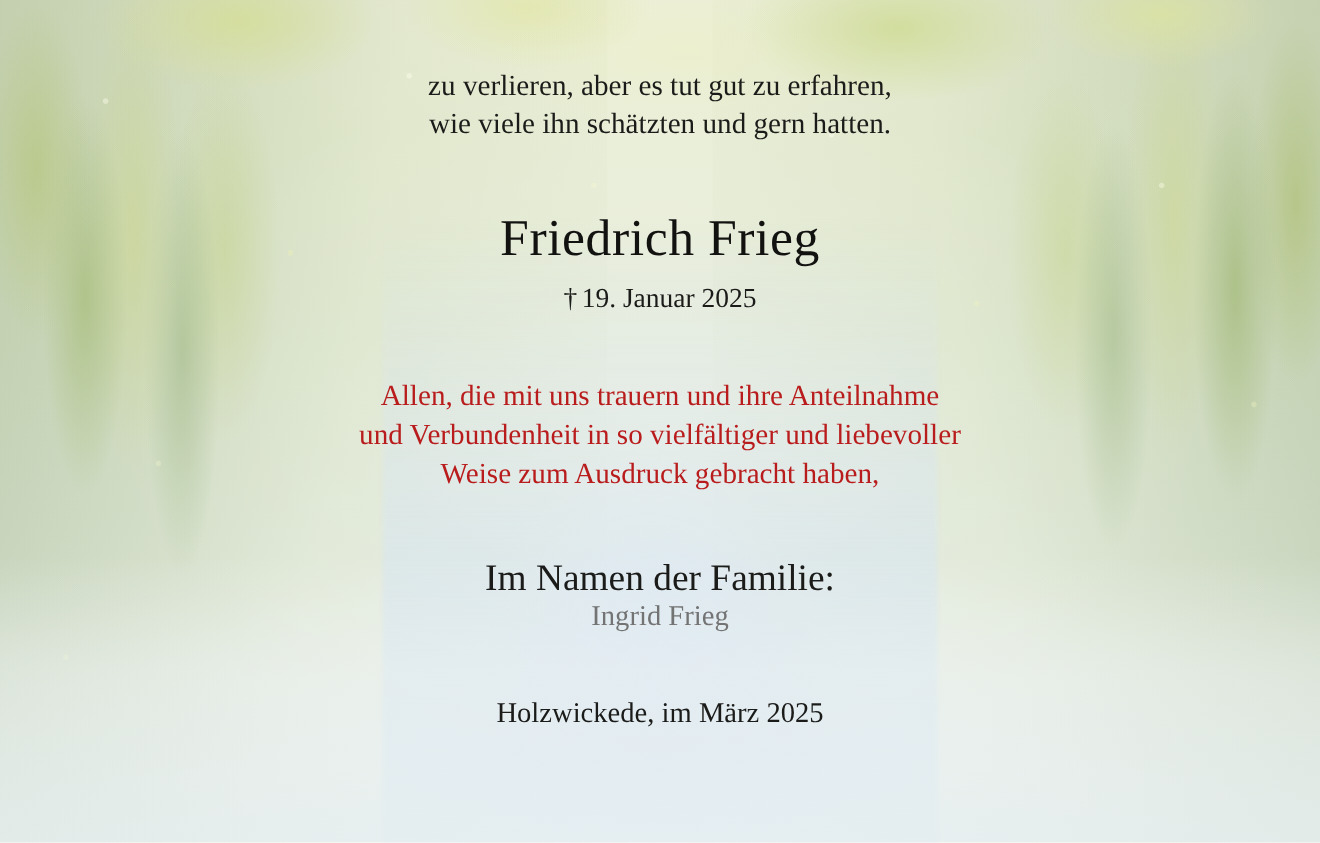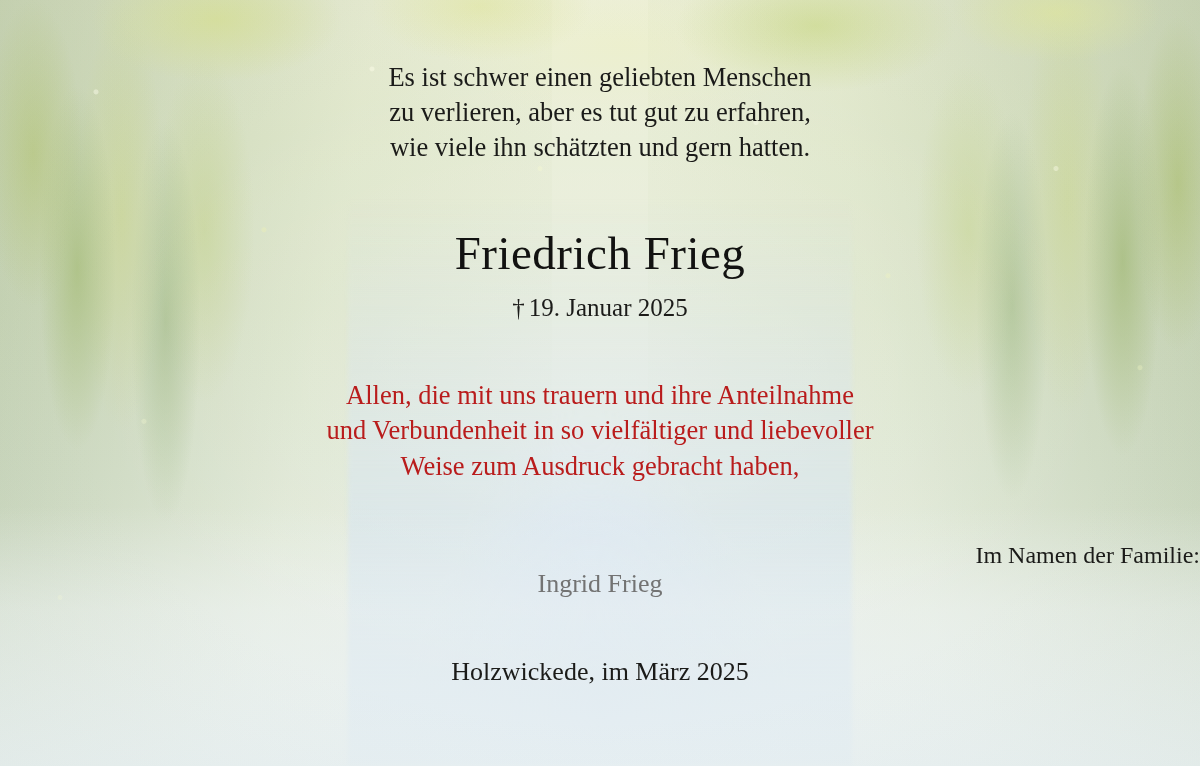--- a/index.html
+++ b/index.html
@@ -138,23 +138,22 @@
   .date .cross { margin-right: 4px; }
   .thanks {
     margin-top: 56px;
     font-size: 26.5px;
     line-height: 1.34;
     color: #b91c1c;
   }
   .thanks .line { display: block; }
   .family-label {
     margin-top: 58px;
-    font-size: 24px;
-    color: #1b1b19;
-    text-align: right;
+    font-size: 34px;
+    color: #1b1b19;
   }
   .family-name {
     font-size: 26px;
     color: #737373;
   }
   .place-date {
     margin-top: 58px;
     font-size: 26px;
     color: #1b1b19;
     text-align: center;
@@ -170,21 +169,20 @@
   <div class="bg-trees-right"></div>
   <div class="bg-canopy"></div>
   <div class="bg-path"></div>
   <div class="bg-bottom-haze"></div>
   <div class="bg-speckle"></div>
   <div class="bg-vignette"></div>
 
   <div class="content">
 
     <div class="verse">
-      <span class="line">Es ist schwer einen geliebten Menschen</span>
       <span class="line">zu verlieren, aber es tut gut zu erfahren,</span>
       <span class="line">wie viele ihn schätzten und gern hatten.</span>
     </div>
 
     <div class="name">Friedrich Frieg</div>
 
     <div class="date">
       <span class="cross">†</span><span>19. Januar 2025</span>
     </div>
 

